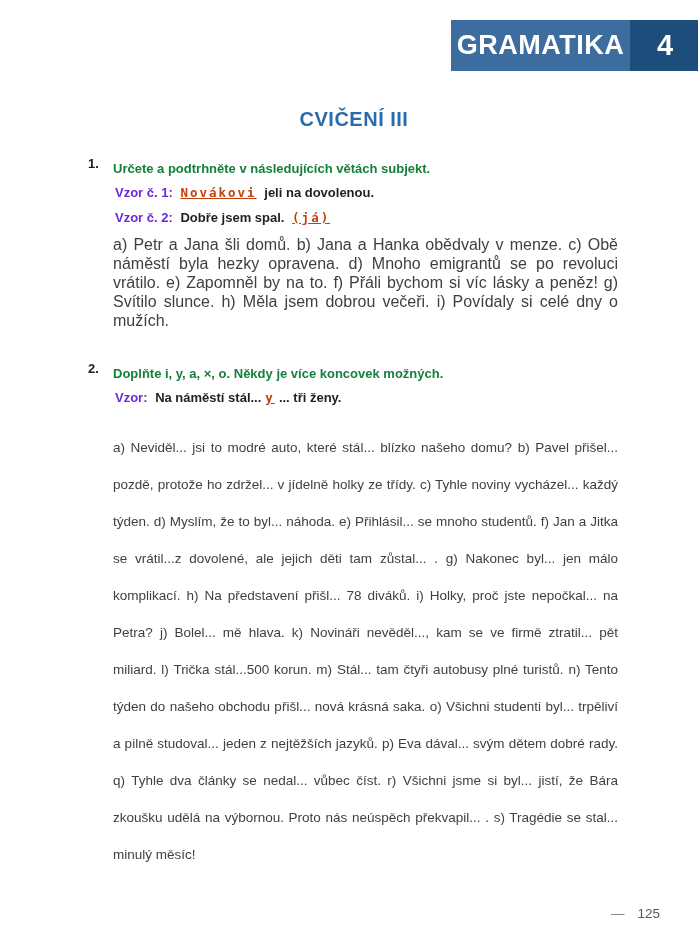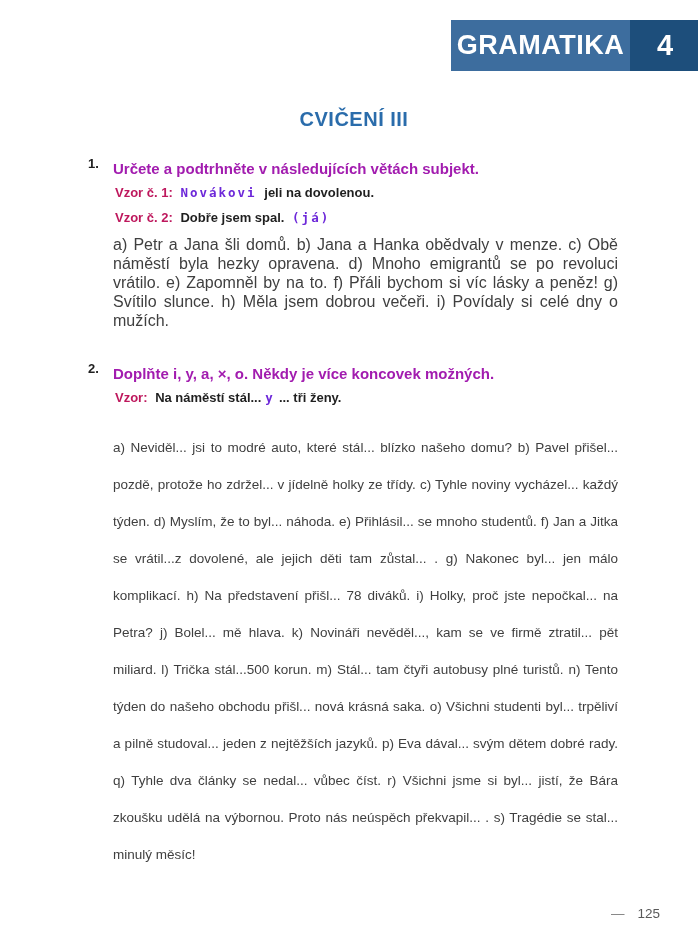--- a/index.html
+++ b/index.html
@@ -71,35 +71,36 @@
     width: 23px;
     font-weight: 700;
     font-size: 13px;
     color: #1f1f1f;
     padding-top: 1px;
   }
   .ex-body { flex: 1; }
 
   .instruction {
     font-weight: 700;
-    font-size: 15px;
+    font-size: 13px;
     line-height: 19px;
-    color: #a21caf;
+    color: #15803d;
   }
   .vzor-line {
     font-weight: 700;
     font-size: 13px;
     line-height: 21px;
     color: #1f1f1f;
   }
-  .vzor-label { color: #be185d; }
+  .vzor-label { color: #6d28d9; }
   .mono-answer {
     font-family: "DejaVu Sans Mono", "Liberation Mono", monospace;
     font-weight: 700;
-    color: #6d28d9;
+    color: #c2410c;
+    text-decoration: underline;
     letter-spacing: 2px;
     font-size: 12.5px;
   }
   .body-text {
     margin-top: 3px;
     font-size: 16px;
     line-height: 19px;
     text-align: justify;
     color: #3f3f3f;
   }

